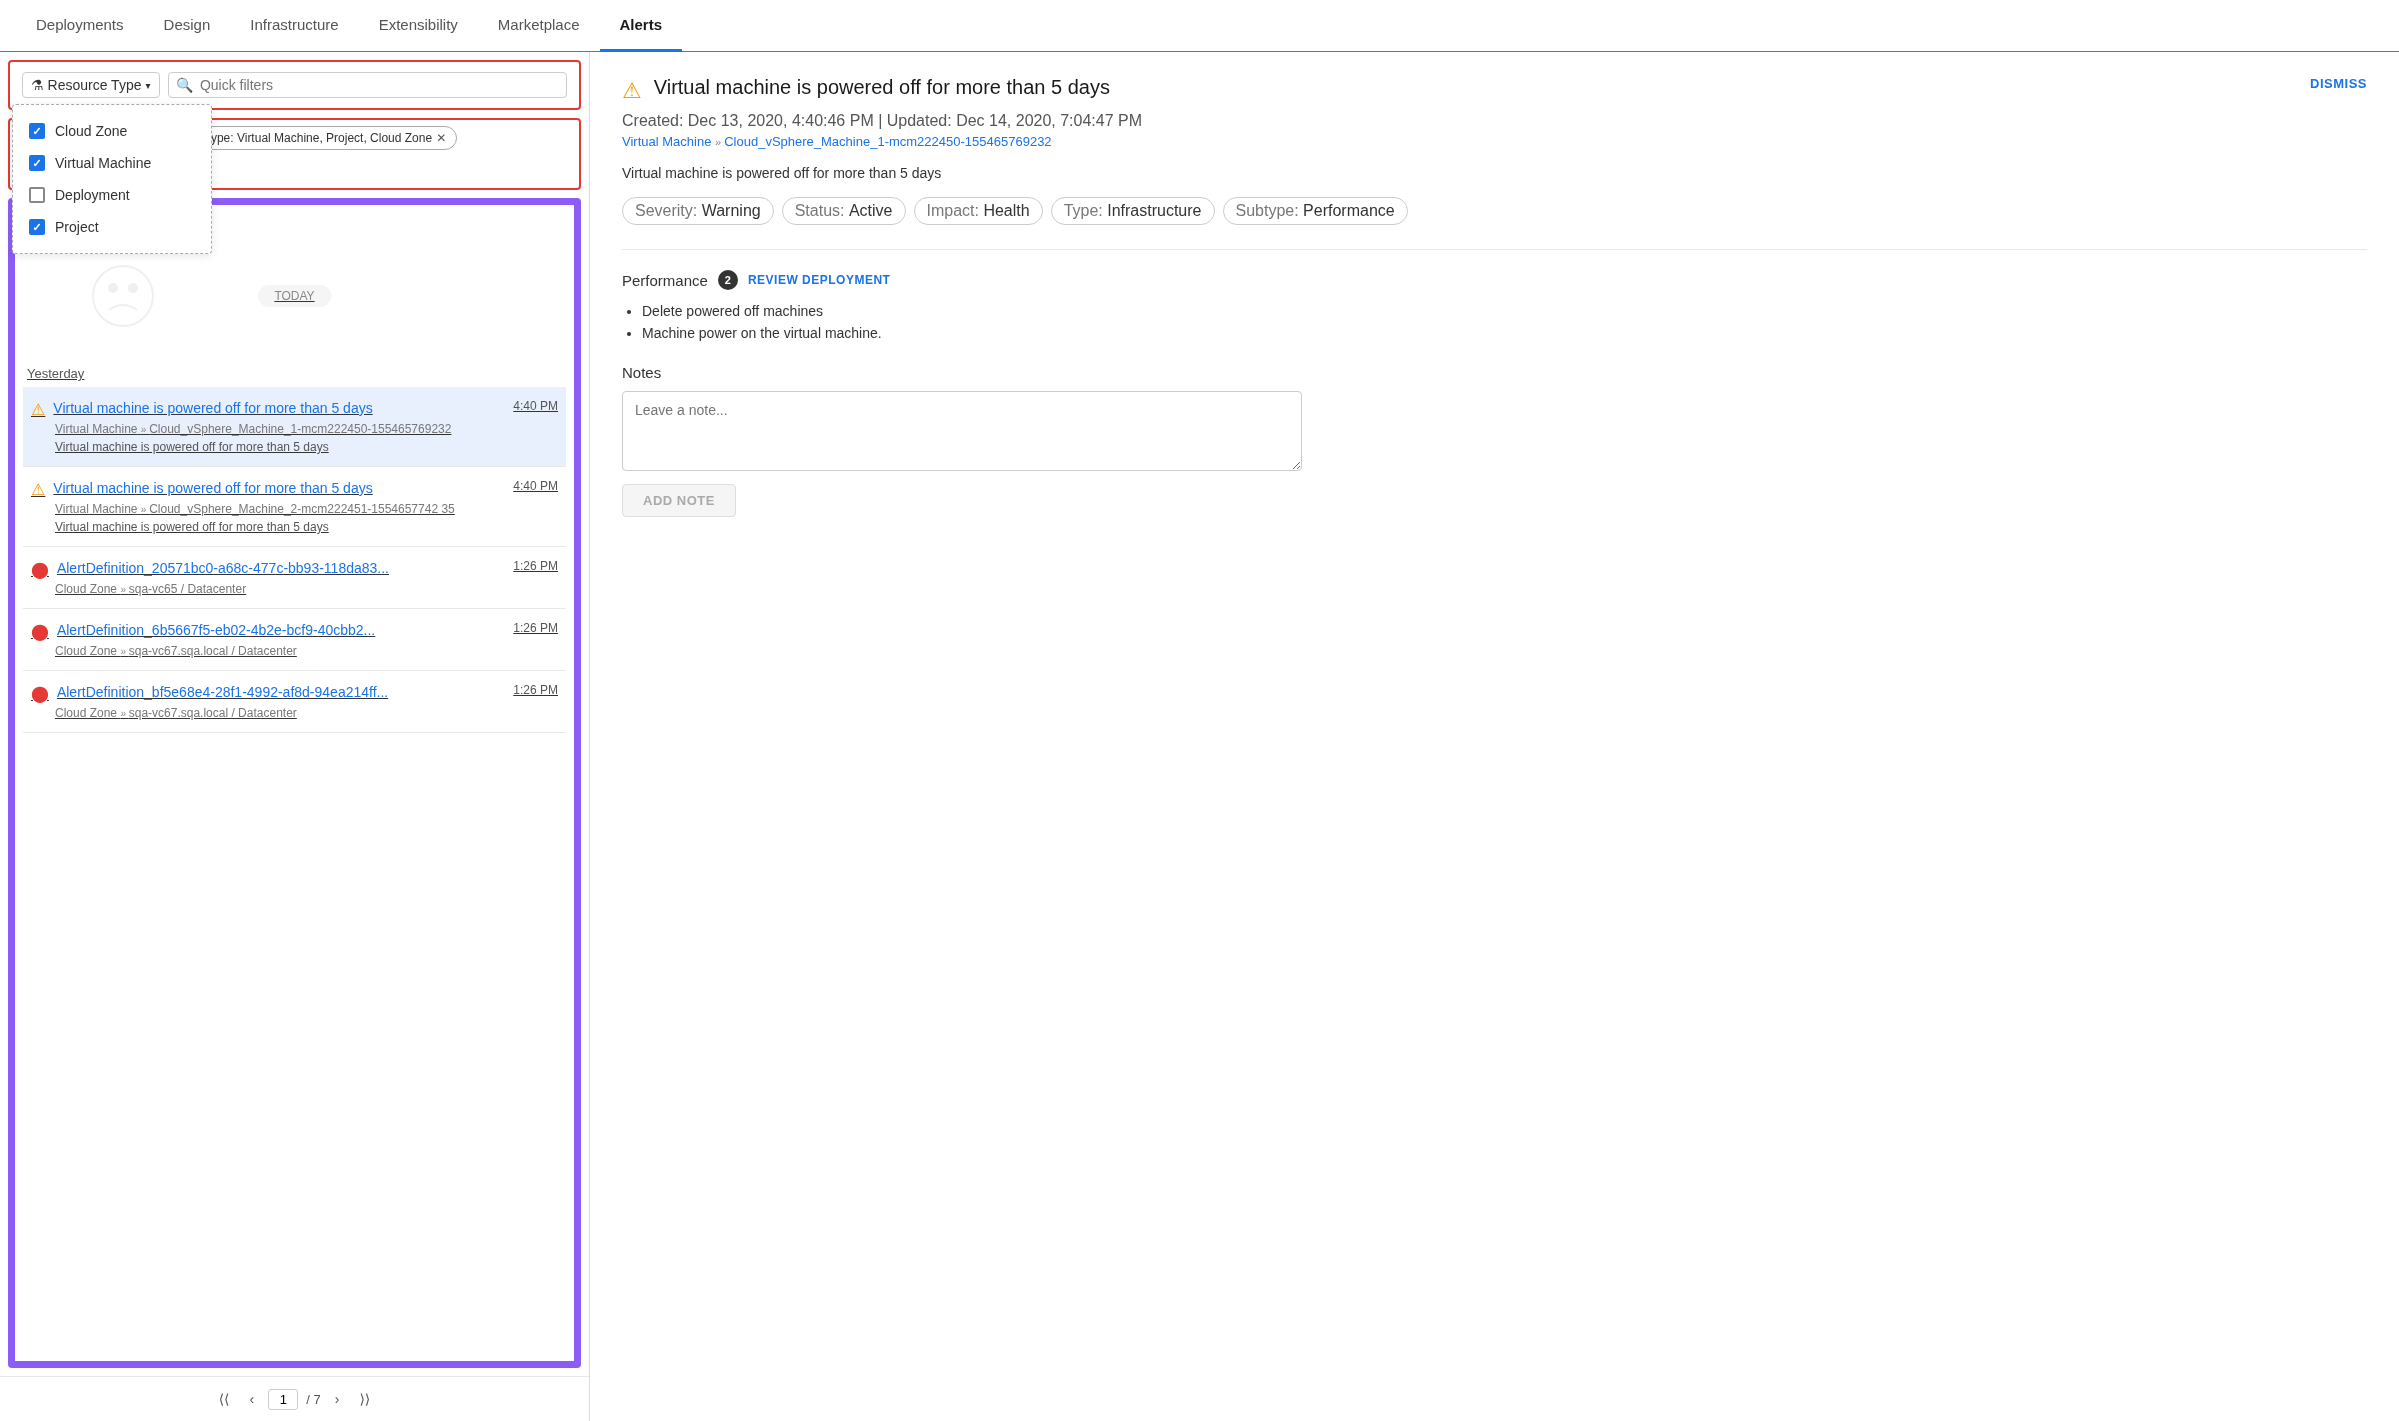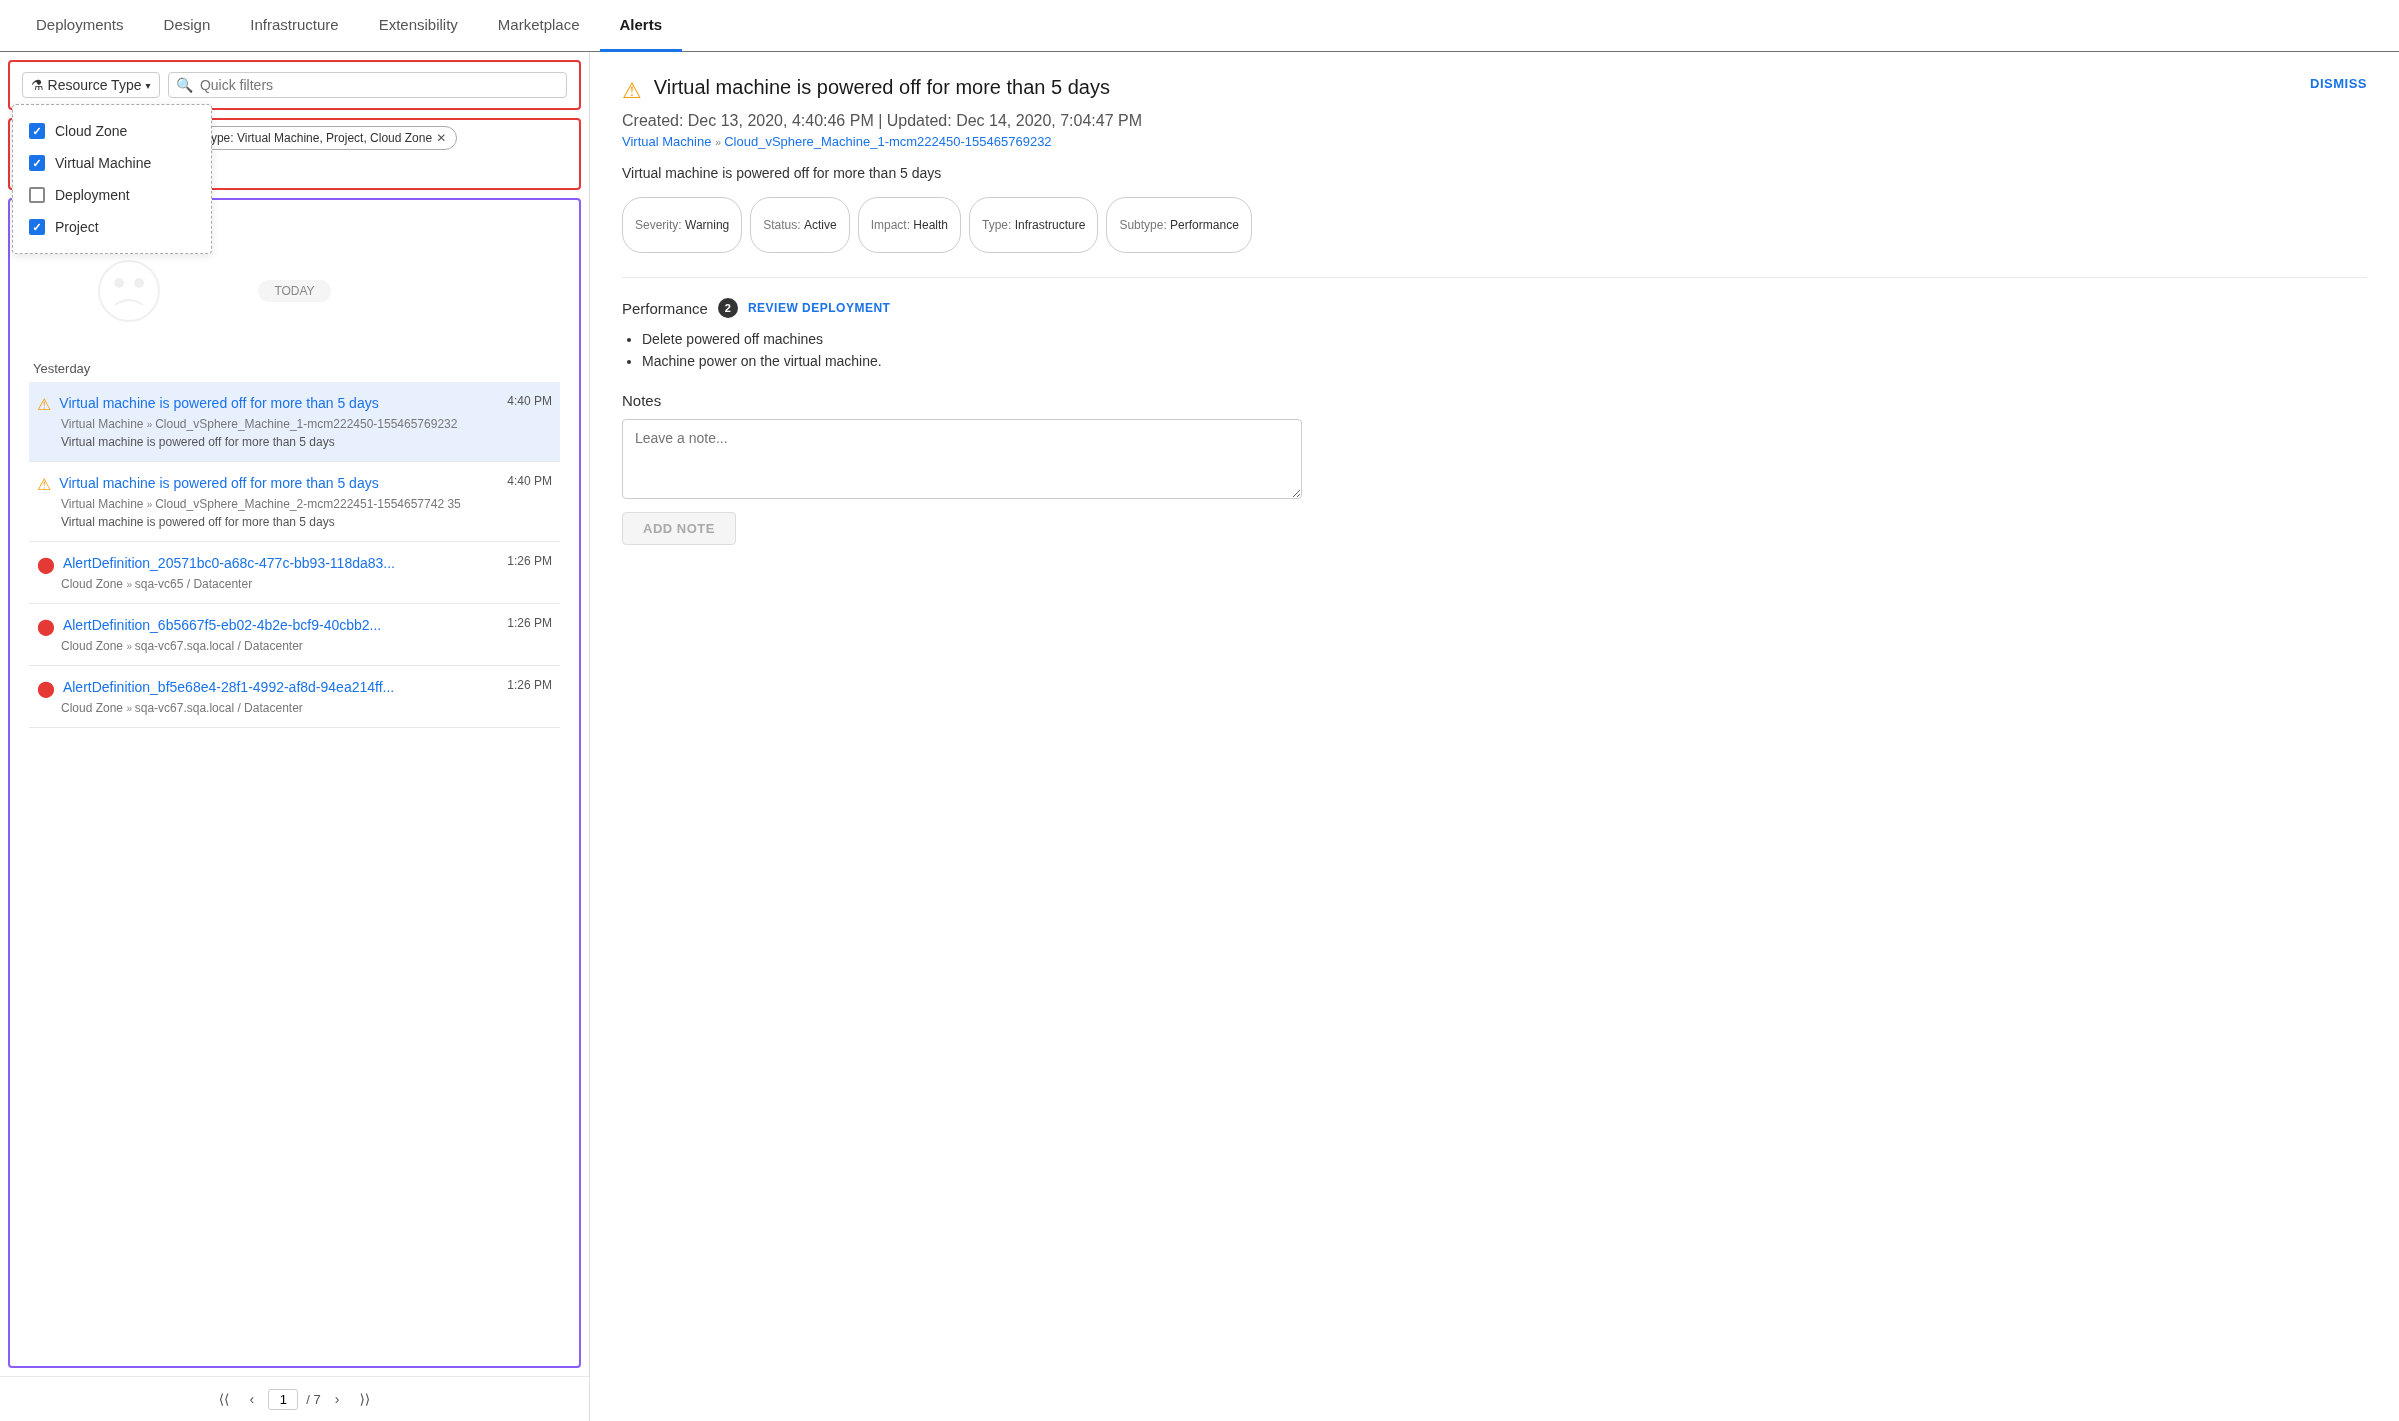--- a/index.html
+++ b/index.html
@@ -151,24 +151,25 @@
       color: #333;
       background: #fff;
       cursor: pointer;
     }
     .filter-chip .chip-close { color: #555; font-size: 12px; cursor: pointer; }
 
     
     .alert-list {
       flex: 1;
       overflow-y: auto;
-      padding: 0 19px;
-      border: 2px solid #8b5cf6;
+      padding: 0 8px;
+      border: 7px solid #8b5cf6;
       margin: 0 8px 8px 8px;
       border-radius: 4px;
+      text-decoration: underline;
     }
     .section-header {
       font-size: 13px;
       color: #555;
       padding: 10px 4px 6px 4px;
       font-weight: 500;
     }
 
     
     .today-placeholder {
@@ -341,22 +342,22 @@
     
     .tags-row {
       display: flex;
       gap: 8px;
       flex-wrap: wrap;
       margin-bottom: 24px;
     }
     .tag-chip {
       border: 1px solid #ccc;
       border-radius: 20px;
-      padding: 20px 12px;
-      font-size: 12px;
+      padding: 4px 12px;
+      font-size: 16px;
       color: #444;
       background: #fff;
       text-align: center;
     }
     .tag-chip span.label { color: #777; }
     .tag-chip span.value { color: #333; font-weight: 500; }
 
     
     .suggestions-header {
       display: flex;

